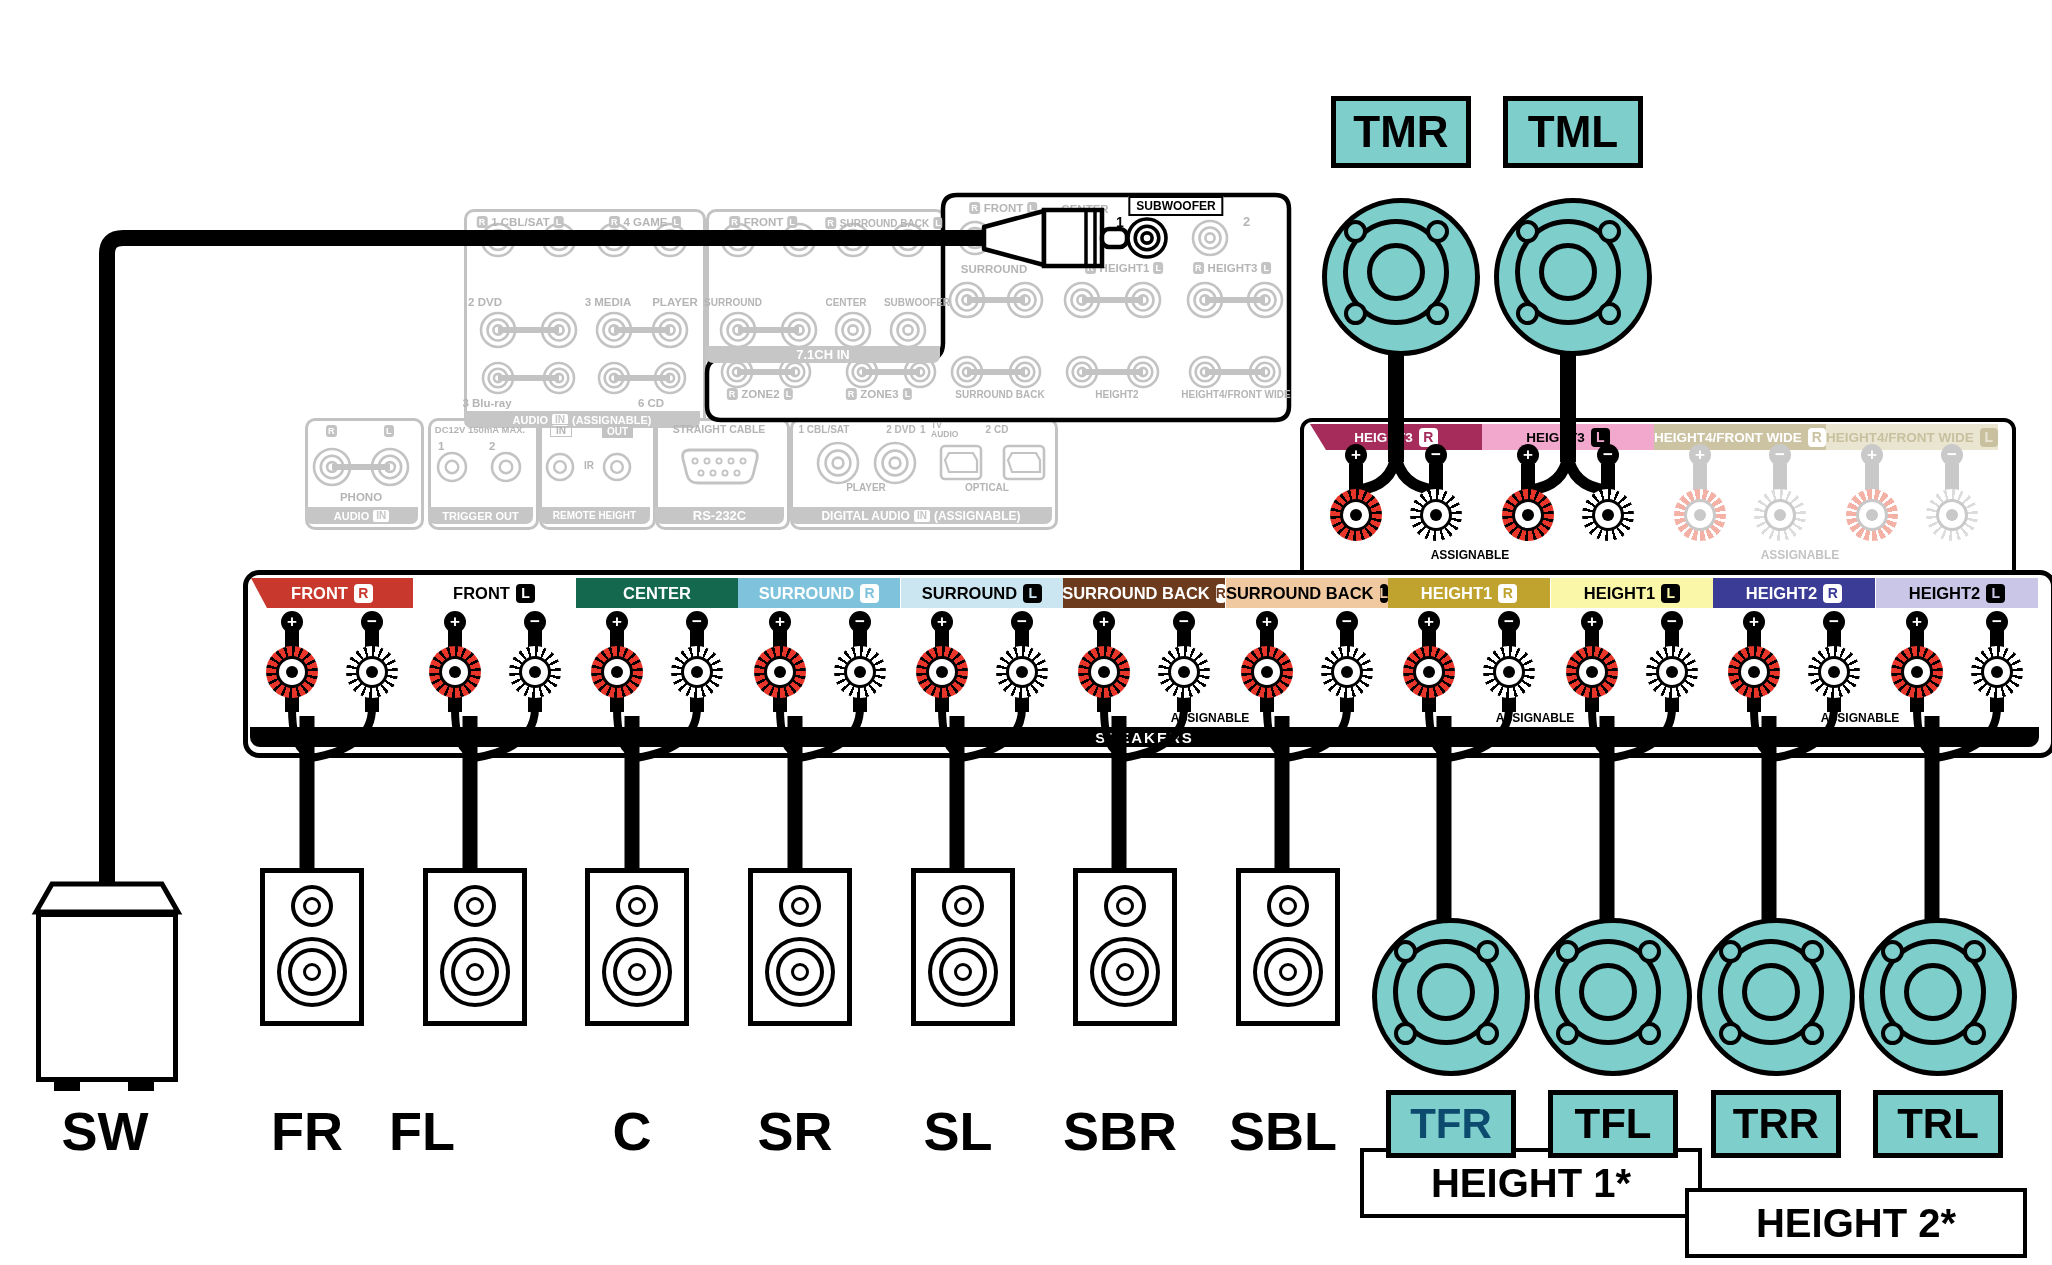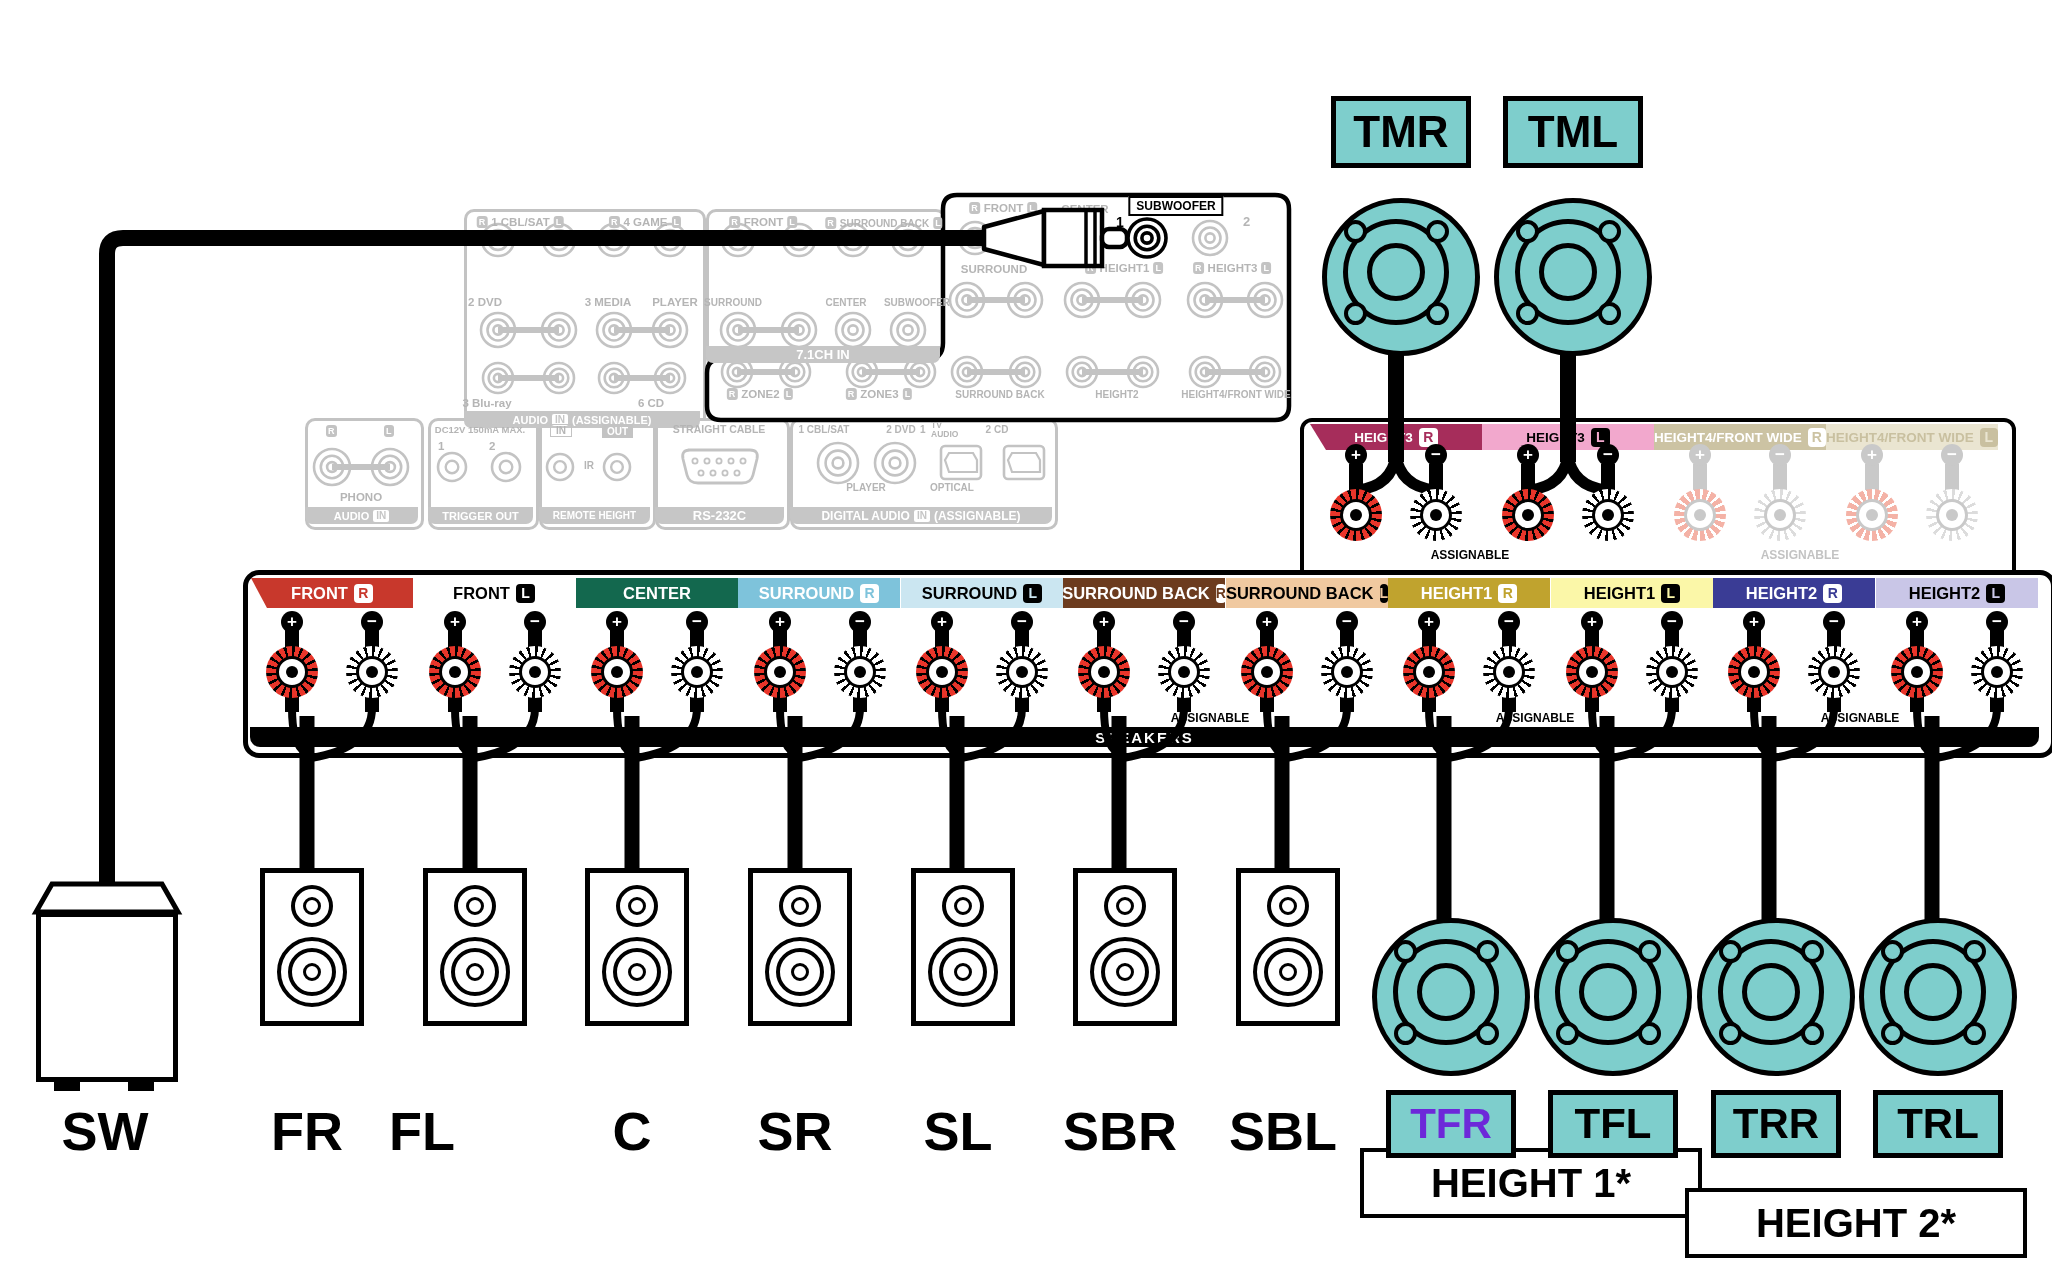--- a/index.html
+++ b/index.html
@@ -359,21 +359,21 @@
   <div class="abs gtext" style="left:931px;top:421px;font-size:8.5px;line-height:9px;text-align:left">
     <div>TV</div>
     <div>AUDIO</div>
   </div>
   <div class="abs gtext gsm ctr" style="left:997px;top:424px">
       <span>2 CD</span>
     </div>
   <div class="abs gtext gsm ctr" style="left:866px;top:482px">
       <span>PLAYER</span>
     </div>
-  <div class="abs gtext gsm ctr" style="left:952px;top:482px">
+  <div class="abs gtext gsm ctr" style="left:987px;top:482px">
       <span>OPTICAL</span>
     </div>
   <div class="abs gband" style="left:790px;top:507px;width:262px;height:17px;font-size:12px">
     <span>DIGITAL AUDIO</span>
     <span class="band-bdg">IN</span>
     <span>(ASSIGNABLE)</span>
   </div>
 
   <div class="abs" style="left:1300px;top:418px;width:708px;height:156px;border:4px solid #000;border-radius:12px;background:#fff;z-index:5"></div>
   <div class="abs assign" style="left:1470px;top:548px;color:#000;z-index:7"><span>ASSIGNABLE</span></div>
@@ -763,21 +763,21 @@
     </div>
     <div class="abs" style="left: 1503px; top: 96px; width: 130px; height: 62px; background: rgb(126, 206, 204); border: 5px solid rgb(0, 0, 0); z-index: 9; display: flex; align-items: center; justify-content: center; font-weight: bold; font-size: 44px; color: rgb(0, 0, 0);">TML</div>
     <div class="abs" style="left: 1372px; top: 918px; width: 148px; height: 148px; border-radius: 50%; background: rgb(126, 206, 204); border: 5px solid rgb(0, 0, 0); z-index: 9;">
       <div class="abs" style="left: 16px; top: 16px; width: 96px; height: 96px; border-radius: 50%; border: 5px solid rgb(0, 0, 0);"></div>
       <div class="abs" style="left: 40px; top: 40px; width: 48px; height: 48px; border-radius: 50%; border: 5px solid rgb(0, 0, 0); background: rgb(126, 206, 204);"></div>
       <div class="abs" style="left: 16.5px; top: 16.5px; width: 15px; height: 15px; border-radius: 50%; border: 4px solid rgb(0, 0, 0); background: rgb(126, 206, 204);"></div>
       <div class="abs" style="left: 98.5px; top: 16.5px; width: 15px; height: 15px; border-radius: 50%; border: 4px solid rgb(0, 0, 0); background: rgb(126, 206, 204);"></div>
       <div class="abs" style="left: 16.5px; top: 98.5px; width: 15px; height: 15px; border-radius: 50%; border: 4px solid rgb(0, 0, 0); background: rgb(126, 206, 204);"></div>
       <div class="abs" style="left: 98.5px; top: 98.5px; width: 15px; height: 15px; border-radius: 50%; border: 4px solid rgb(0, 0, 0); background: rgb(126, 206, 204);"></div>
     </div>
-    <div class="abs" style="left: 1386px; top: 1090px; width: 120px; height: 58px; background: rgb(126, 206, 204); border: 5px solid rgb(0, 0, 0); z-index: 9; display: flex; align-items: center; justify-content: center; font-weight: bold; font-size: 42px; color: #6d28d9;">TFR</div>
+    <div class="abs" style="left: 1386px; top: 1090px; width: 120px; height: 58px; background: rgb(126, 206, 204); border: 5px solid rgb(0, 0, 0); z-index: 9; display: flex; align-items: center; justify-content: center; font-weight: bold; font-size: 42px; color: #0c4a6e;">TFR</div>
     <div class="abs" style="left: 1534px; top: 918px; width: 148px; height: 148px; border-radius: 50%; background: rgb(126, 206, 204); border: 5px solid rgb(0, 0, 0); z-index: 9;">
       <div class="abs" style="left: 16px; top: 16px; width: 96px; height: 96px; border-radius: 50%; border: 5px solid rgb(0, 0, 0);"></div>
       <div class="abs" style="left: 40px; top: 40px; width: 48px; height: 48px; border-radius: 50%; border: 5px solid rgb(0, 0, 0); background: rgb(126, 206, 204);"></div>
       <div class="abs" style="left: 16.5px; top: 16.5px; width: 15px; height: 15px; border-radius: 50%; border: 4px solid rgb(0, 0, 0); background: rgb(126, 206, 204);"></div>
       <div class="abs" style="left: 98.5px; top: 16.5px; width: 15px; height: 15px; border-radius: 50%; border: 4px solid rgb(0, 0, 0); background: rgb(126, 206, 204);"></div>
       <div class="abs" style="left: 16.5px; top: 98.5px; width: 15px; height: 15px; border-radius: 50%; border: 4px solid rgb(0, 0, 0); background: rgb(126, 206, 204);"></div>
       <div class="abs" style="left: 98.5px; top: 98.5px; width: 15px; height: 15px; border-radius: 50%; border: 4px solid rgb(0, 0, 0); background: rgb(126, 206, 204);"></div>
     </div>
     <div class="abs" style="left: 1548px; top: 1090px; width: 120px; height: 58px; background: rgb(126, 206, 204); border: 5px solid rgb(0, 0, 0); z-index: 9; display: flex; align-items: center; justify-content: center; font-weight: bold; font-size: 42px; color: rgb(0, 0, 0);">TFL</div>
     <div class="abs" style="left: 1697px; top: 918px; width: 148px; height: 148px; border-radius: 50%; background: rgb(126, 206, 204); border: 5px solid rgb(0, 0, 0); z-index: 9;">

